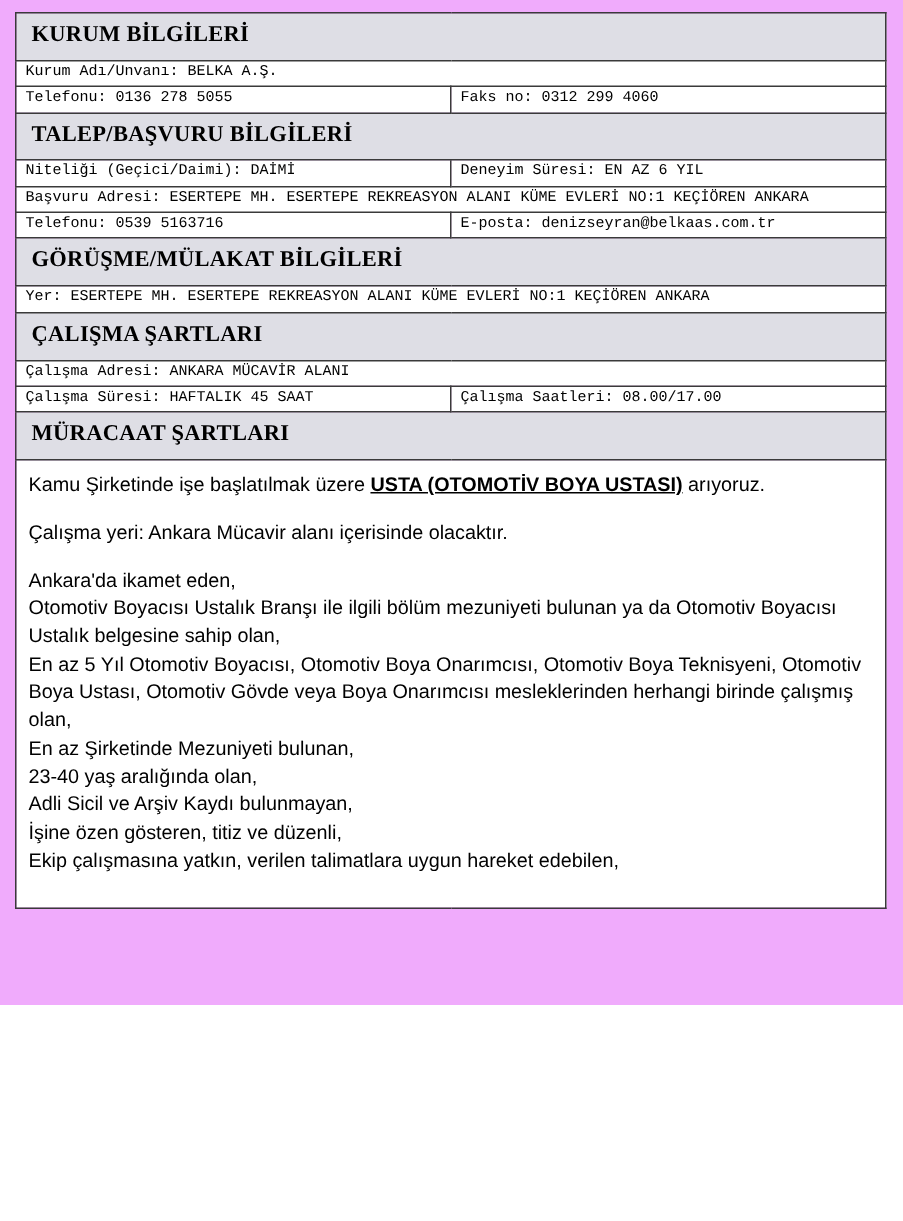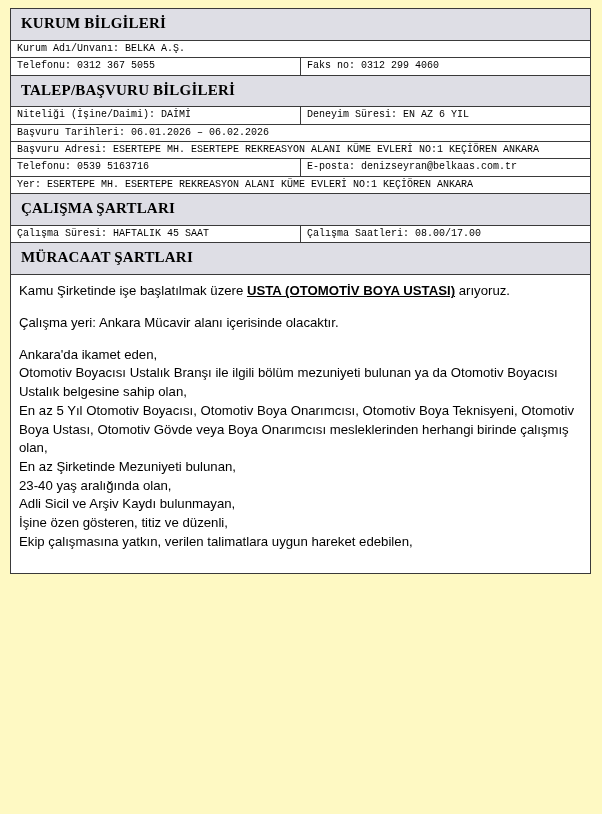--- a/index.html
+++ b/index.html
@@ -11,22 +11,22 @@
     width: 602px;
     height: 814px;
     overflow: hidden;
     font-family: "Liberation Serif", serif;
     color: #000000;
   }
 
   .page {
     position: relative;
     width: 602px;
-    height: 814px;
-    background: #fef9c3;
+    height: 670px;
+    background: #f0abfc;
   }
 
   .doc-table {
     position: absolute;
     left: 10px;
     top: 8px;
     width: 580px;
     border-collapse: collapse;
     table-layout: fixed;
   }
@@ -90,48 +90,51 @@
     </colgroup>
     <tbody>
 
       <tr class="section-row">
         <td colspan="2">KURUM BİLGİLERİ</td>
       </tr>
       <tr>
         <td colspan="2">Kurum Adı/Unvanı: BELKA A.Ş.</td>
       </tr>
       <tr>
-        <td>Telefonu: 0312 367 5055</td>
+        <td>Telefonu: 0136 278 5055</td>
         <td>Faks no: 0312 299 4060</td>
       </tr>
 
       <tr class="section-row">
         <td colspan="2">TALEP/BAŞVURU BİLGİLERİ</td>
       </tr>
       <tr>
-        <td>Niteliği (İşine/Daimi): DAİMİ</td>
+        <td>Niteliği (Geçici/Daimi): DAİMİ</td>
         <td>Deneyim Süresi: EN AZ 6 YIL</td>
-      </tr>
-      <tr>
-        <td colspan="2">Başvuru Tarihleri: 06.01.2026 – 06.02.2026</td>
       </tr>
       <tr>
         <td colspan="2">Başvuru Adresi: ESERTEPE MH. ESERTEPE REKREASYON ALANI KÜME EVLERİ NO:1 KEÇİÖREN ANKARA</td>
       </tr>
       <tr>
         <td>Telefonu: 0539 5163716</td>
         <td>E-posta: denizseyran@belkaas.com.tr</td>
       </tr>
 
+      <tr class="section-row">
+        <td colspan="2">GÖRÜŞME/MÜLAKAT BİLGİLERİ</td>
+      </tr>
       <tr>
         <td colspan="2">Yer: ESERTEPE MH. ESERTEPE REKREASYON ALANI KÜME EVLERİ NO:1 KEÇİÖREN ANKARA</td>
       </tr>
 
       <tr class="section-row">
         <td colspan="2">ÇALIŞMA ŞARTLARI</td>
+      </tr>
+      <tr>
+        <td colspan="2">Çalışma Adresi: ANKARA MÜCAVİR ALANI</td>
       </tr>
       <tr>
         <td>Çalışma Süresi: HAFTALIK 45 SAAT</td>
         <td>Çalışma Saatleri: 08.00/17.00</td>
       </tr>
 
       <tr class="section-row">
         <td colspan="2">MÜRACAAT ŞARTLARI</td>
       </tr>
       <tr>

